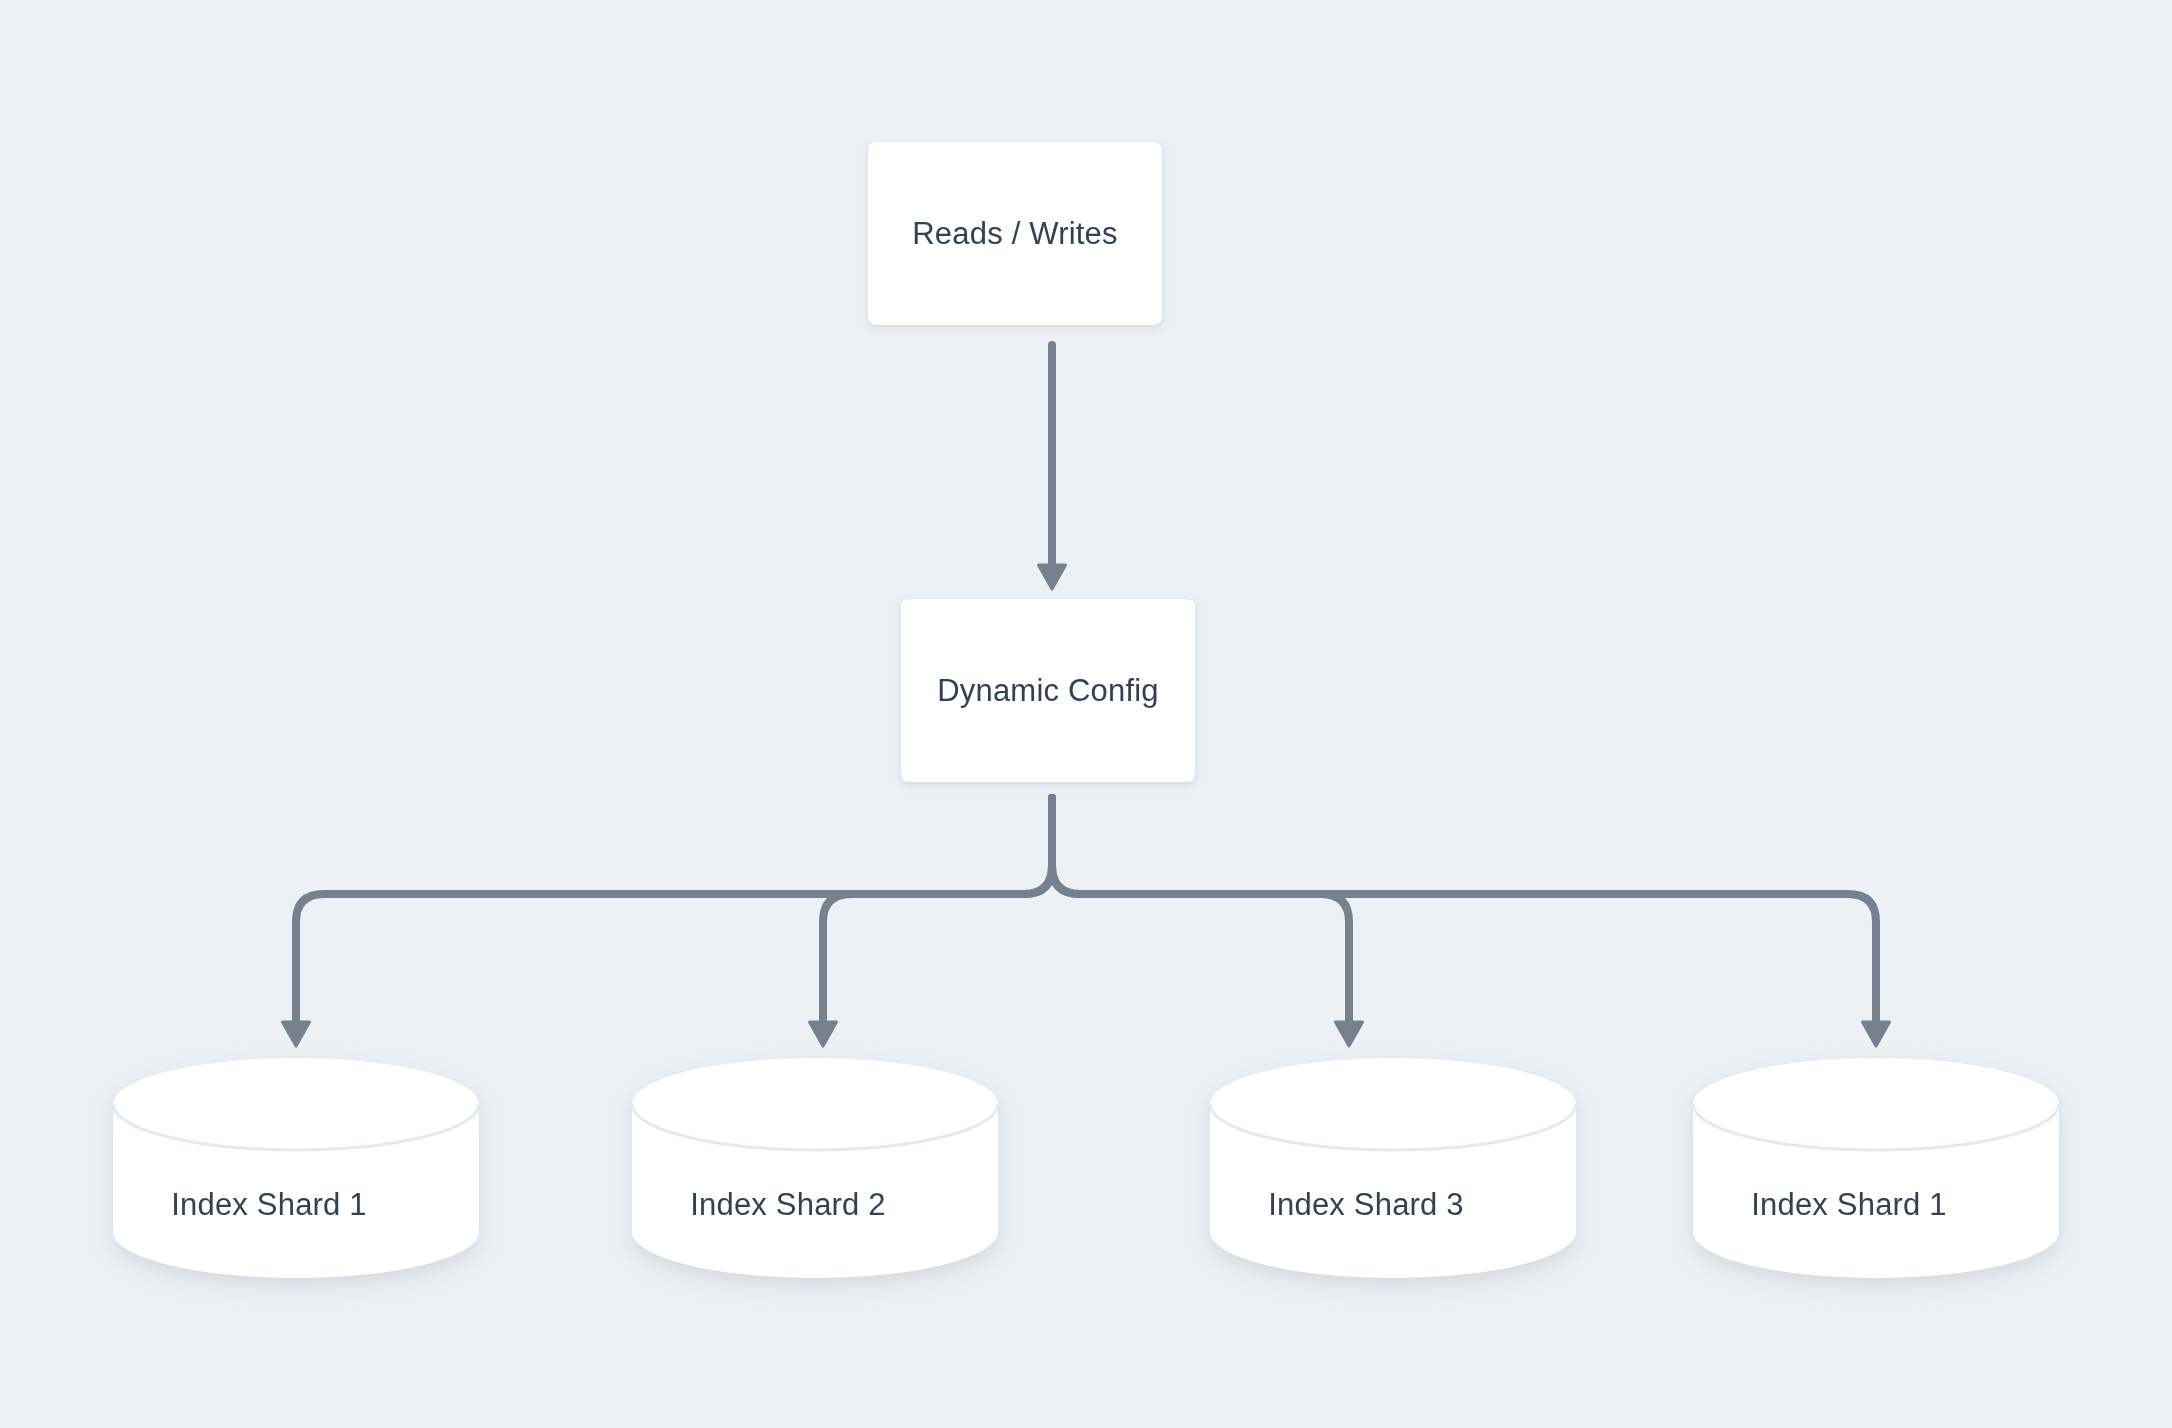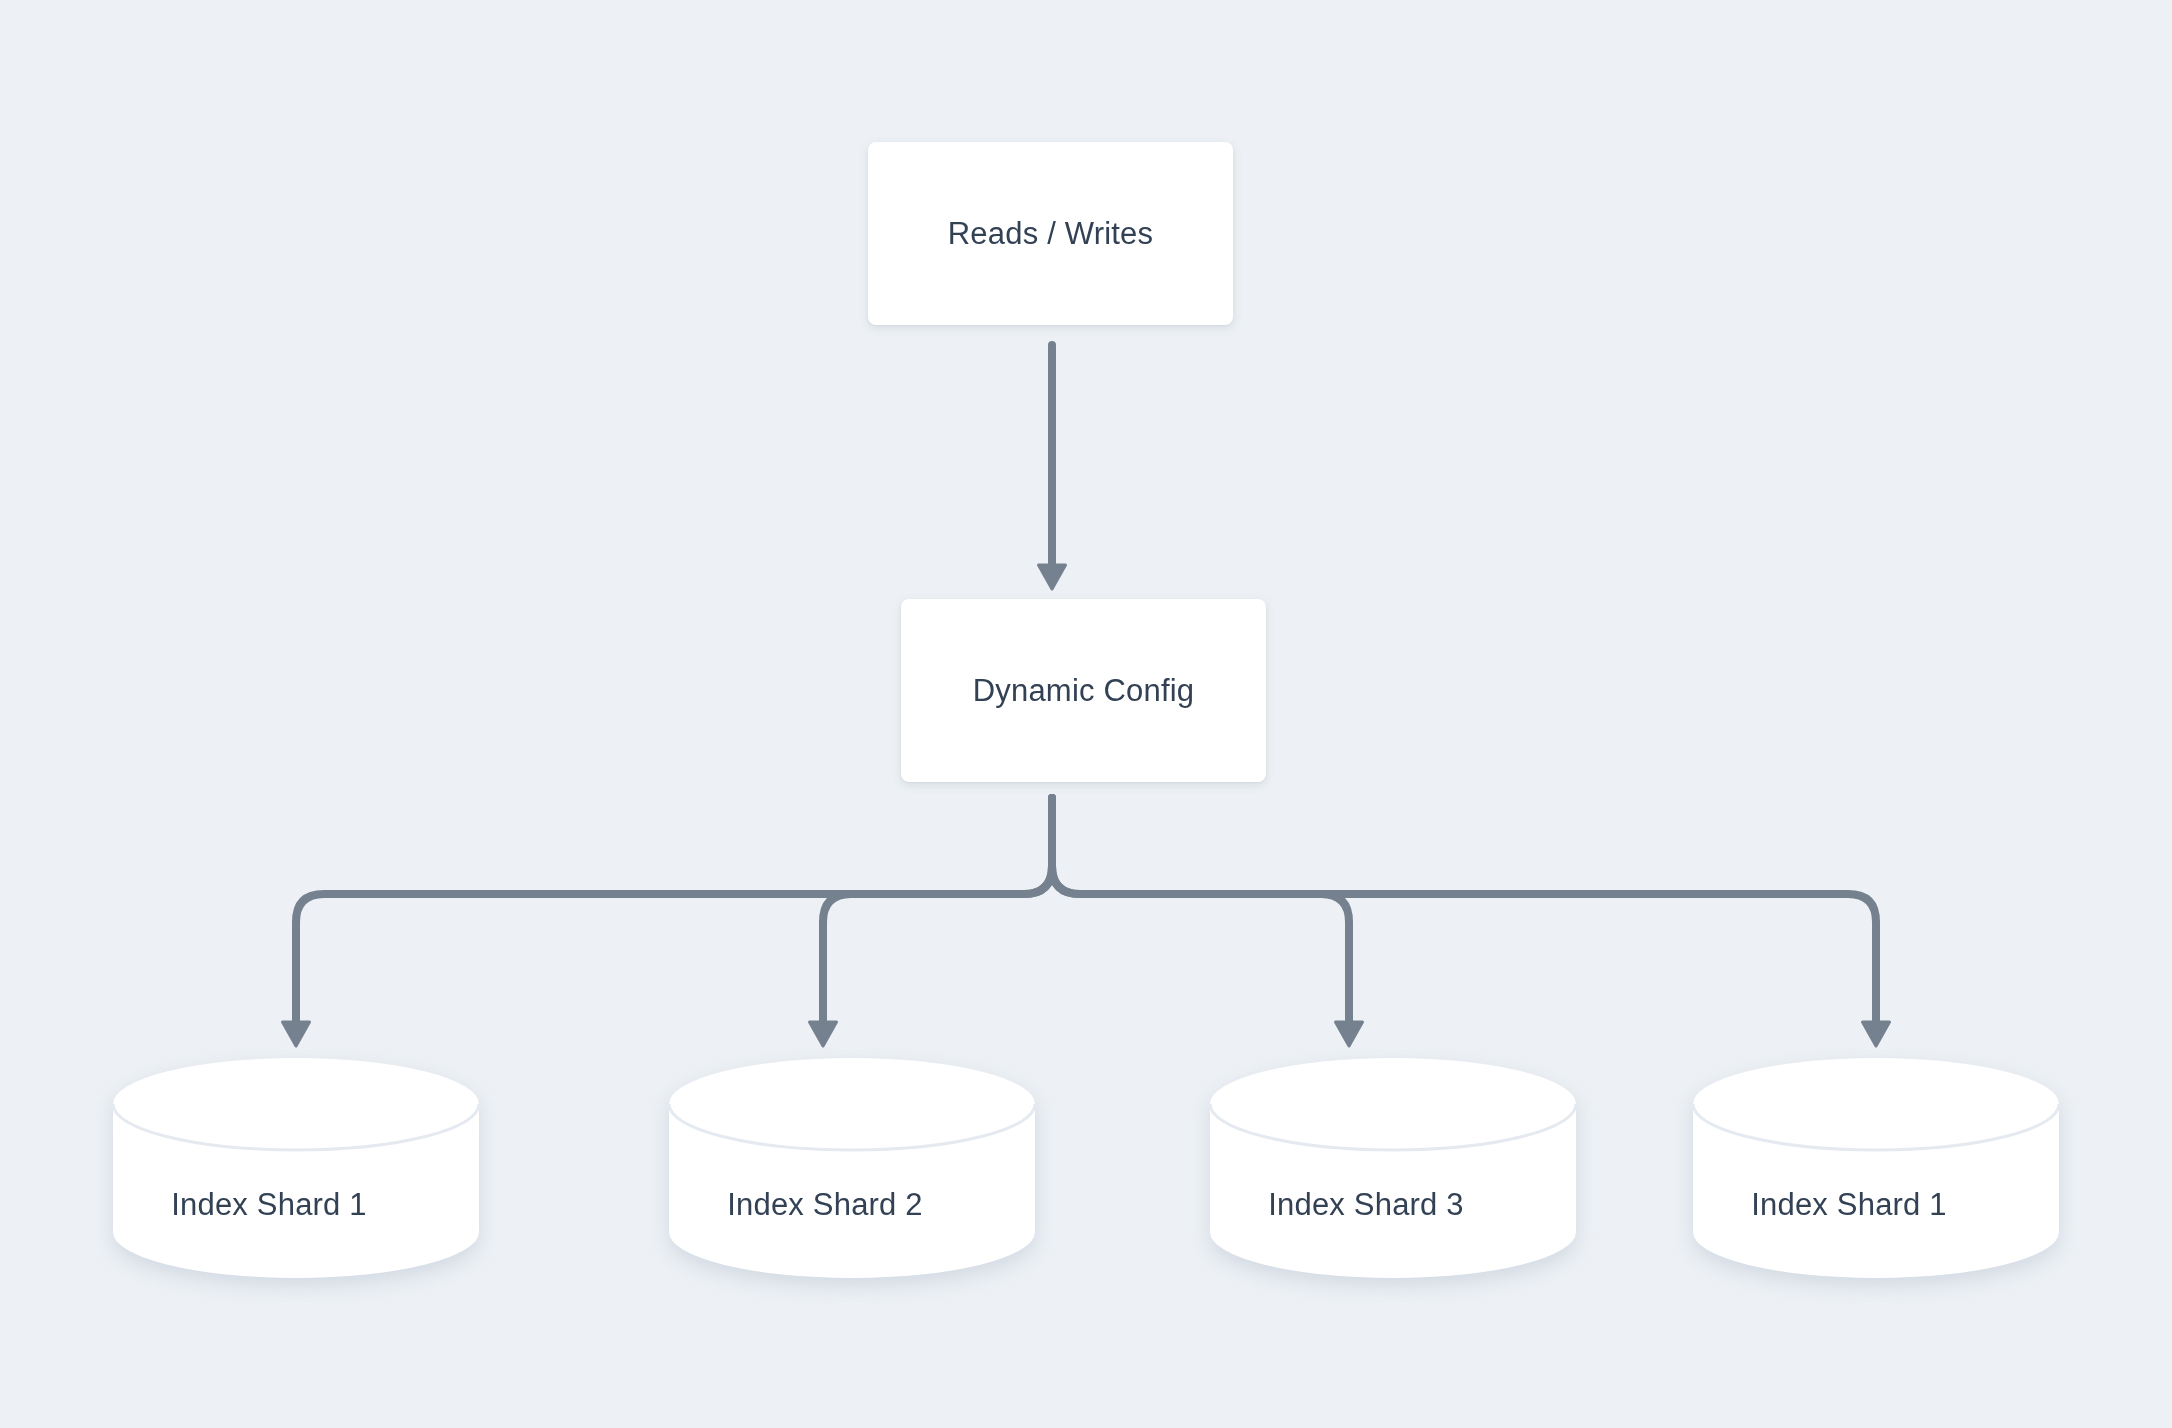--- a/index.html
+++ b/index.html
@@ -36,21 +36,21 @@
     stroke-linejoin: round;
   }
   .arrow-head {
     fill: var(--connector);
     stroke: var(--connector);
     stroke-width: 3;
     stroke-linejoin: round;
   }
   .node-box {
     position: absolute;
-    width: 365px;
+    width: 294px;
     height: 183px;
     background: var(--node-fill);
     border-radius: 8px;
     box-shadow: 0 1px 2px rgba(100,116,139,0.08), 0 3px 10px rgba(100,116,139,0.16);
     display: flex;
     align-items: center;
     justify-content: center;
   }
   .node-label {
     font-size: 31px;
@@ -135,21 +135,21 @@
   </div>
 
   <div class="cylinder" style="left:113px;">
     <svg viewBox="0 0 366 222">
       <path class="cyl-body" d="M0,46 A183,46 0 0 1 366,46 L366,174 A183,46 0 0 1 0,174 Z"></path>
       <path class="cyl-rim" d="M0,46 A183,46 0 0 0 366,46"></path>
     </svg>
     <span class="cyl-label">Index Shard 1</span>
   </div>
 
-  <div class="cylinder" style="left:669px;text-decoration:underline;">
+  <div class="cylinder" style="left:632px;text-decoration:underline;">
     <svg viewBox="0 0 366 222">
       <path class="cyl-body" d="M0,46 A183,46 0 0 1 366,46 L366,174 A183,46 0 0 1 0,174 Z"></path>
       <path class="cyl-rim" d="M0,46 A183,46 0 0 0 366,46"></path>
     </svg>
     <span class="cyl-label">Index Shard 2</span>
   </div>
 
   <div class="cylinder" style="left:1166px;margin-left:44px;">
     <svg viewBox="0 0 366 222">
       <path class="cyl-body" d="M0,46 A183,46 0 0 1 366,46 L366,174 A183,46 0 0 1 0,174 Z"></path>

